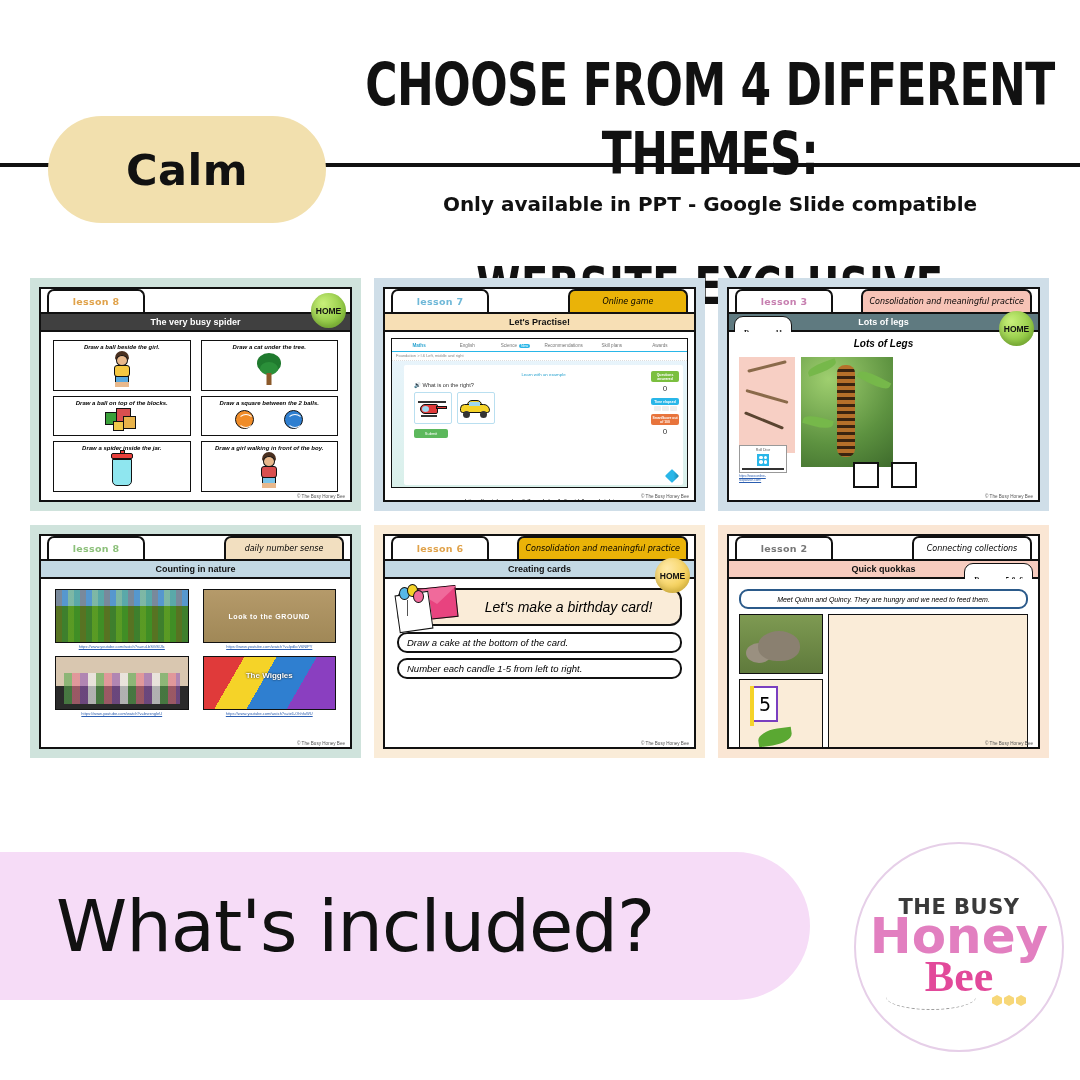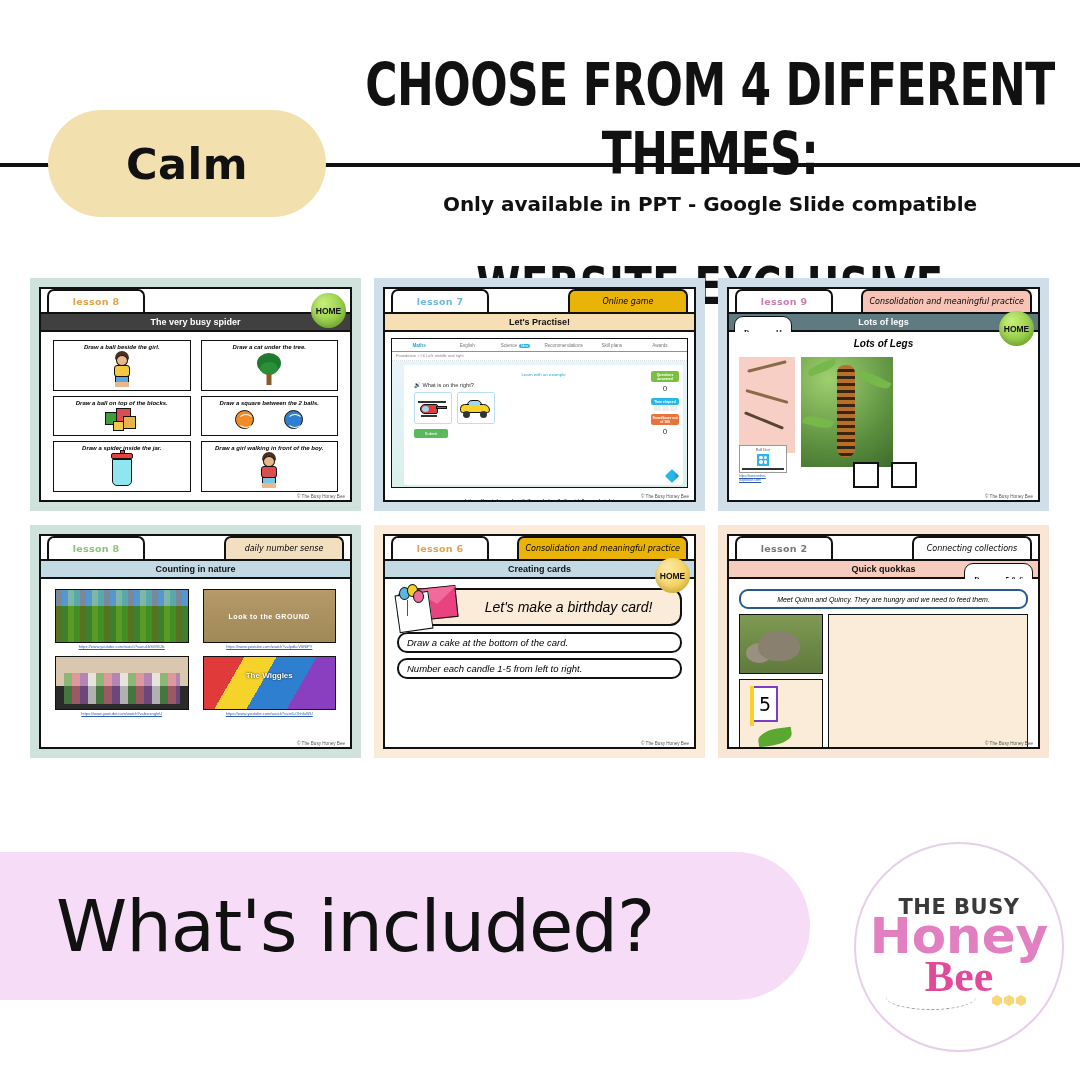--- a/index.html
+++ b/index.html
@@ -12,21 +12,21 @@
   }
   .page { position: relative; width: 1080px; height: 1080px; background:#fff; }
 
   
   .header { position: relative; height: 265px; }
   .divider {
     position: absolute; left: 0; width: 1080px; height: 4px;
     background: #111; top: 163px;
   }
   .calm-pill {
-    position: absolute; left: 48px; top: 110px;
+    position: absolute; left: 48px; top: 116px;
     width: 278px; height: 107px; border-radius: 54px;
     background: #f2e0ae; display: flex; align-items: center; justify-content: center;
     z-index: 3;
   }
   .calm-pill span {
     font-family: "DejaVu Sans", sans-serif;
     font-size: 43px; font-weight: 700; color: #111; letter-spacing: .5px;
   }
   .head-right { position: absolute; left: 340px; top: 0; width: 740px; text-align: center; }
   .h-title {
@@ -469,21 +469,21 @@
           <div class="urlline">https://au.ixl.com/math/foundation/left-middle-and-right</div>
           <div class="copyright">© The Busy Honey Bee</div>
         </div>
       </div>
     </div>
 
     <div class="card c-blue">
       <div class="card-inner">
         <div class="tabrow">
           <div class="tab tab-lesson">
-            <span class="lesson-txt l-c3">lesson 9</span>
+            <span class="lesson-txt l-c3">lesson 3</span>
           </div>
           <div class="tab tab-right tab-pink">
             <span>Consolidation and meaningful practice</span>
           </div>
         </div>
         <div class="subbar sb-slate">
           <div class="pill-white">Resource 11</div>
           <span>Lots of legs</span>
         </div>
         <div class="home-badge home-green" style="right:4px; top:22px;">

